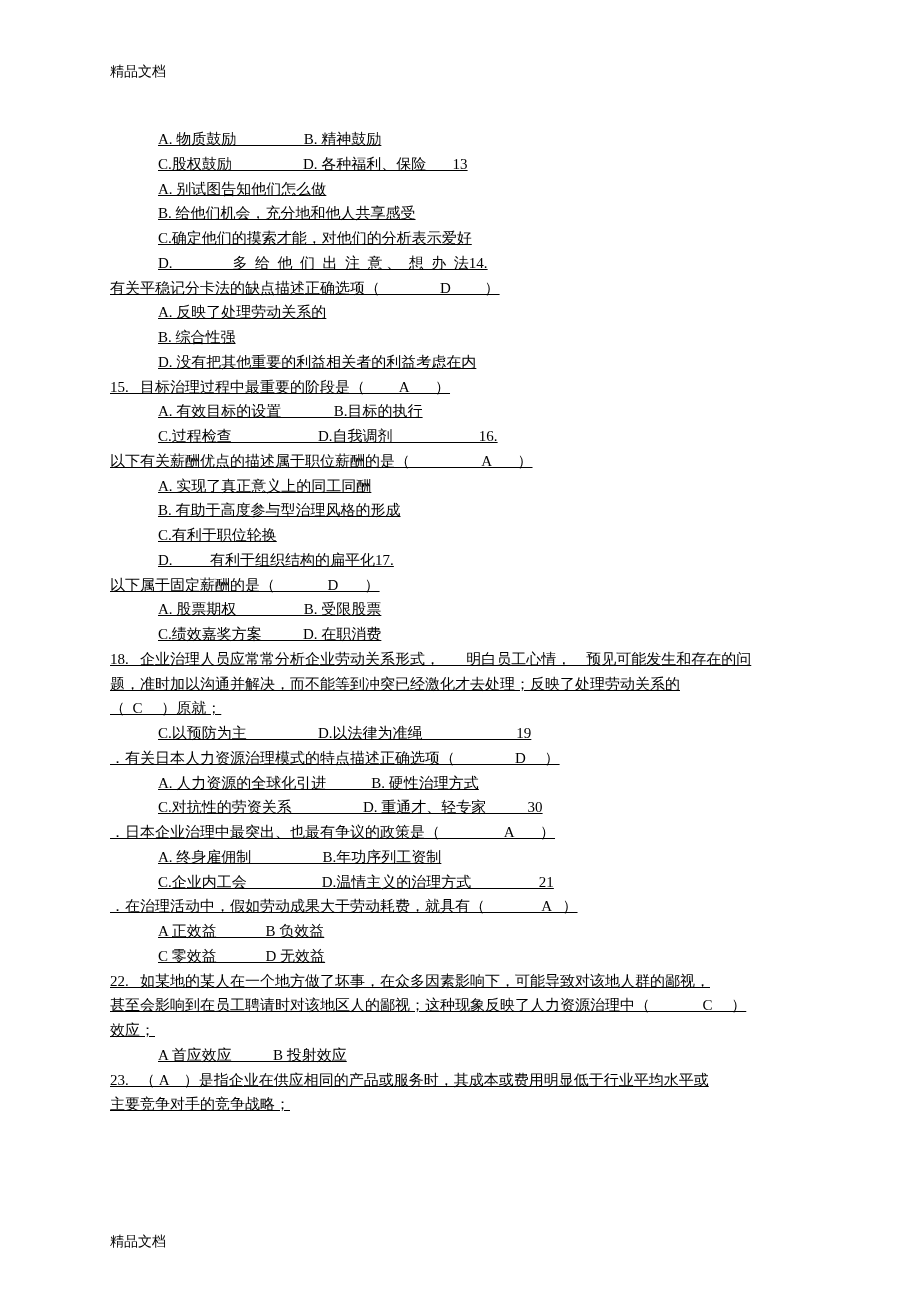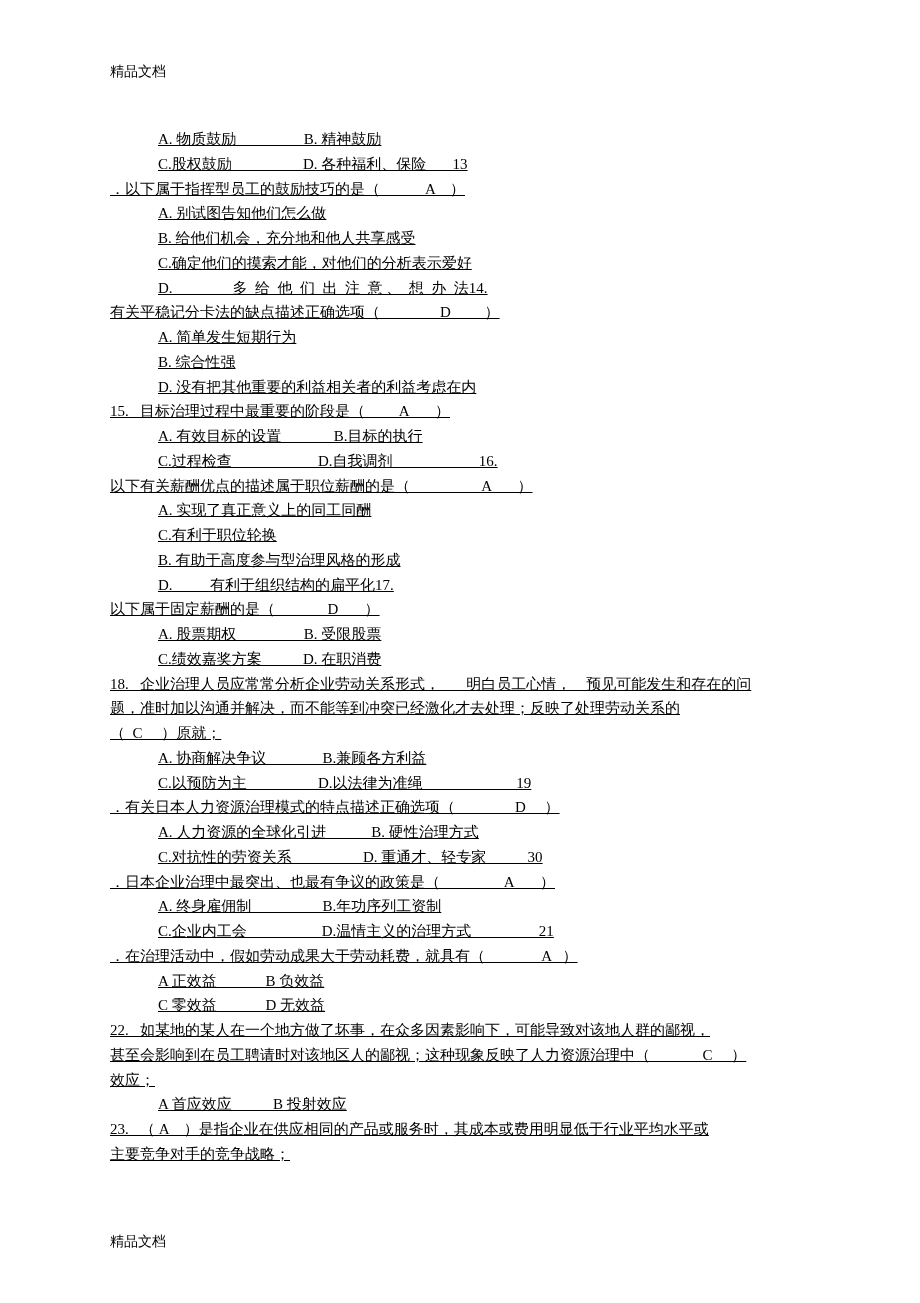--- a/index.html
+++ b/index.html
@@ -30,44 +30,42 @@
 </style>
 </head>
 <body>
 
 <div class="page">
   <div class="hdr">精品文档</div>
 
   <div class="q-body" id="body">
       <div class="line indent">A. 物质鼓励                  B. 精神鼓励</div>
       <div class="line indent">C.股权鼓励                   D. 各种福利、保险       13</div>
-      <div class="line ">．以下属于指挥型员工的鼓励技巧的是（            A    ）</div>
       <div class="line indent">A. 别试图告知他们怎么做</div>
       <div class="line indent">B. 给他们机会，充分地和他人共享感受</div>
       <div class="line indent">C.确定他们的摸索才能，对他们的分析表示爱好</div>
       <div class="line indent">D.                多  给  他  们  出  注  意 、  想  办  法14.</div>
       <div class="line ">有关平稳记分卡法的缺点描述正确选项（                D         ）</div>
-      <div class="line indent">A. 简单发生短期行为</div>
+      <div class="line indent">A. 反映了处理劳动关系的</div>
       <div class="line indent">B. 综合性强</div>
       <div class="line indent">D. 没有把其他重要的利益相关者的利益考虑在内</div>
       <div class="line ">15.   目标治理过程中最重要的阶段是（         A       ）</div>
       <div class="line indent">A. 有效目标的设置              B.目标的执行</div>
       <div class="line indent">C.过程检查                       D.自我调剂                       16.</div>
       <div class="line ">以下有关薪酬优点的描述属于职位薪酬的是（                   A       ）</div>
       <div class="line indent">A. 实现了真正意义上的同工同酬</div>
+      <div class="line indent">B. 有助于高度参与型治理风格的形成</div>
       <div class="line indent">C.有利于职位轮换</div>
-      <div class="line indent">B. 有助于高度参与型治理风格的形成</div>
       <div class="line indent">D.          有利于组织结构的扁平化17.</div>
       <div class="line ">以下属于固定薪酬的是（              D       ）</div>
       <div class="line indent">A. 股票期权                  B. 受限股票</div>
       <div class="line indent">C.绩效嘉奖方案           D. 在职消费</div>
       <div class="line ">18.   企业治理人员应常常分析企业劳动关系形式，       明白员工心情，    预见可能发生和存在的问</div>
       <div class="line ">题，准时加以沟通并解决，而不能等到冲突已经激化才去处理；反映了处理劳动关系的</div>
       <div class="line ">（  C     ）原就；</div>
-      <div class="line indent">A. 协商解决争议               B.兼顾各方利益</div>
       <div class="line indent">C.以预防为主                   D.以法律为准绳                         19</div>
       <div class="line ">．有关日本人力资源治理模式的特点描述正确选项（                D     ）</div>
       <div class="line indent">A. 人力资源的全球化引进            B. 硬性治理方式</div>
       <div class="line indent">C.对抗性的劳资关系                   D. 重通才、轻专家           30</div>
       <div class="line ">．日本企业治理中最突出、也最有争议的政策是（                 A       ）</div>
       <div class="line indent">A. 终身雇佣制                   B.年功序列工资制</div>
       <div class="line indent">C.企业内工会                    D.温情主义的治理方式                  21</div>
       <div class="line ">．在治理活动中，假如劳动成果大于劳动耗费，就具有（               A   ）</div>
       <div class="line indent">A 正效益             B 负效益</div>
       <div class="line indent">C 零效益             D 无效益</div>

